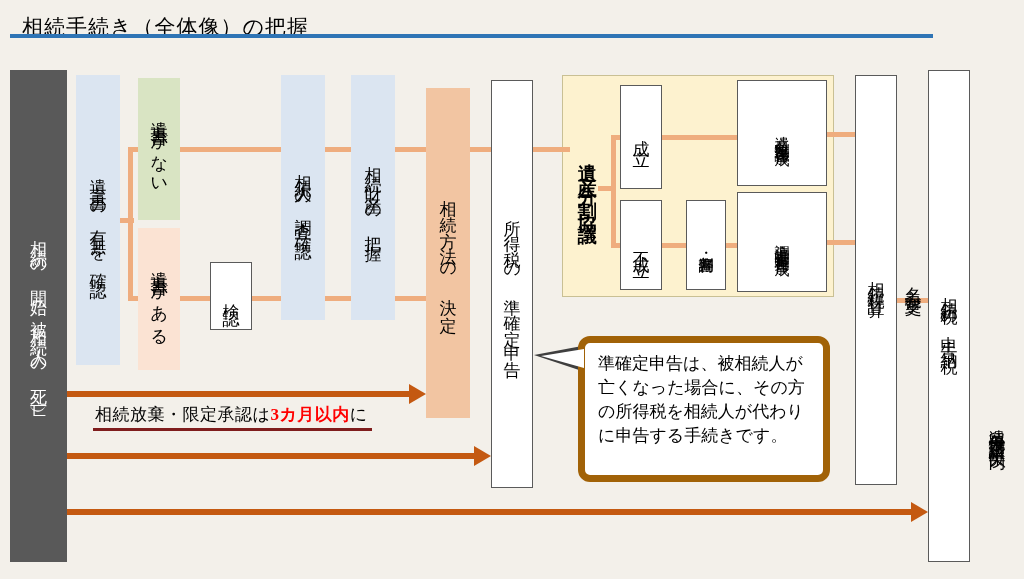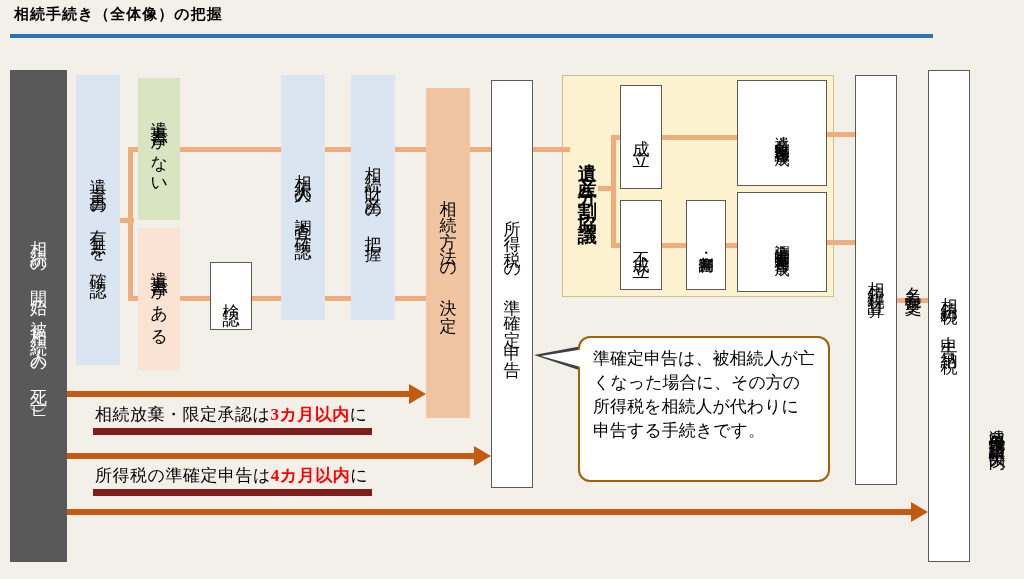--- a/index.html
+++ b/index.html
@@ -3,22 +3,22 @@
 <meta charset="utf-8">
 <style>
   html,body { margin:0; padding:0; }
   .stage {
     position:relative; width:1024px; height:579px;
     background: var(--background, #f3f0ea);
     font-family: "Liberation Serif", "DejaVu Serif", serif;
     overflow:hidden; color:#000;
   }
   .title {
-    position:absolute; left:14px; top:5px; margin:0;
-    font-size:15px; font-weight:700; letter-spacing:1px;
+    position:absolute; left:14px; top:5px; margin:8px;
+    font-size:21px; font-weight:400; letter-spacing:1px;
   }
   .rule { position:absolute; left:10px; top:34px; width:923px; height:4px; background: var(--accent_rule, #2e74b5); }
 
   .box {
     position:absolute; display:flex; align-items:center; justify-content:center;
     box-sizing:border-box; z-index:2; text-align:center;
   }
   .vtext { writing-mode: vertical-rl; text-orientation: mixed; line-height:1.6; }
   .dark   { background: var(--start_box, #595959); color:#fff; }
   .blue   { background: var(--blue_box, #dbe5f1); }
@@ -42,27 +42,27 @@
 
   .shaft { position:absolute; height:6px; background: var(--arrow, #c45911); z-index:3; }
   .head  {
     position:absolute; width:0; height:0; z-index:3;
     border-top:10px solid transparent; border-bottom:10px solid transparent;
     border-left:17px solid var(--arrow, #c45911);
   }
 
   .deadline {
     position:absolute; font-size:17px; letter-spacing:0.5px; z-index:3;
-    border-bottom:7px solid #7f1d1d; padding:0 4px 2px 2px; white-space:nowrap;
+    border-bottom:3px solid #7f1d1d; padding:0 4px 2px 2px; white-space:nowrap;
   }
   .deadline .red { color: var(--deadline_red, #ff0000); font-weight:600; }
 
   .callout {
     position:absolute; left:578px; top:336px; width:252px; height:146px;
-    background:#fff; border:2px solid #a16207; border-radius:12px;
+    background:#fff; border:7px solid #a16207; border-radius:12px;
     box-sizing:border-box; padding:9px 13px; font-size:17px; line-height:1.42;
     z-index:5;
   }
   .tail-outer {
     position:absolute; left:534px; top:346px; width:0; height:0; z-index:5;
     border-top:9px solid transparent; border-bottom:16px solid transparent;
     border-right:48px solid #3f3f3f;
   }
   .tail-inner {
     position:absolute; left:541px; top:349px; width:0; height:0; z-index:6;
@@ -180,23 +180,20 @@
   <div class="shaft" style="left:67px;top:453px;width:407px"></div>
   <div class="head" style="left:474px;top:446px"></div>
 
   <div class="shaft" style="left:67px;top:509px;width:844px"></div>
   <div class="head" style="left:911px;top:502px"></div>
 
   <div class="deadline" style="left:93px;top:403px">
     <span>相続放棄・限定承認は</span><span class="red">3カ月以内</span><span>に</span>
   </div>
 
-  <div class="deadline" style="left:93px;top:464px">
-    <span>所得税の準確定申告は</span><span class="red">4カ月以内</span><span>に</span>
-  </div>
 
 
   <div class="tail-outer"></div>
   <div class="tail-inner"></div>
   <div class="callout">
     <span>準確定申告は、被相続人が亡くなった場合に、その方の所得税を相続人が代わりに申告する手続きです。</span>
   </div>
 
 </div>
 

